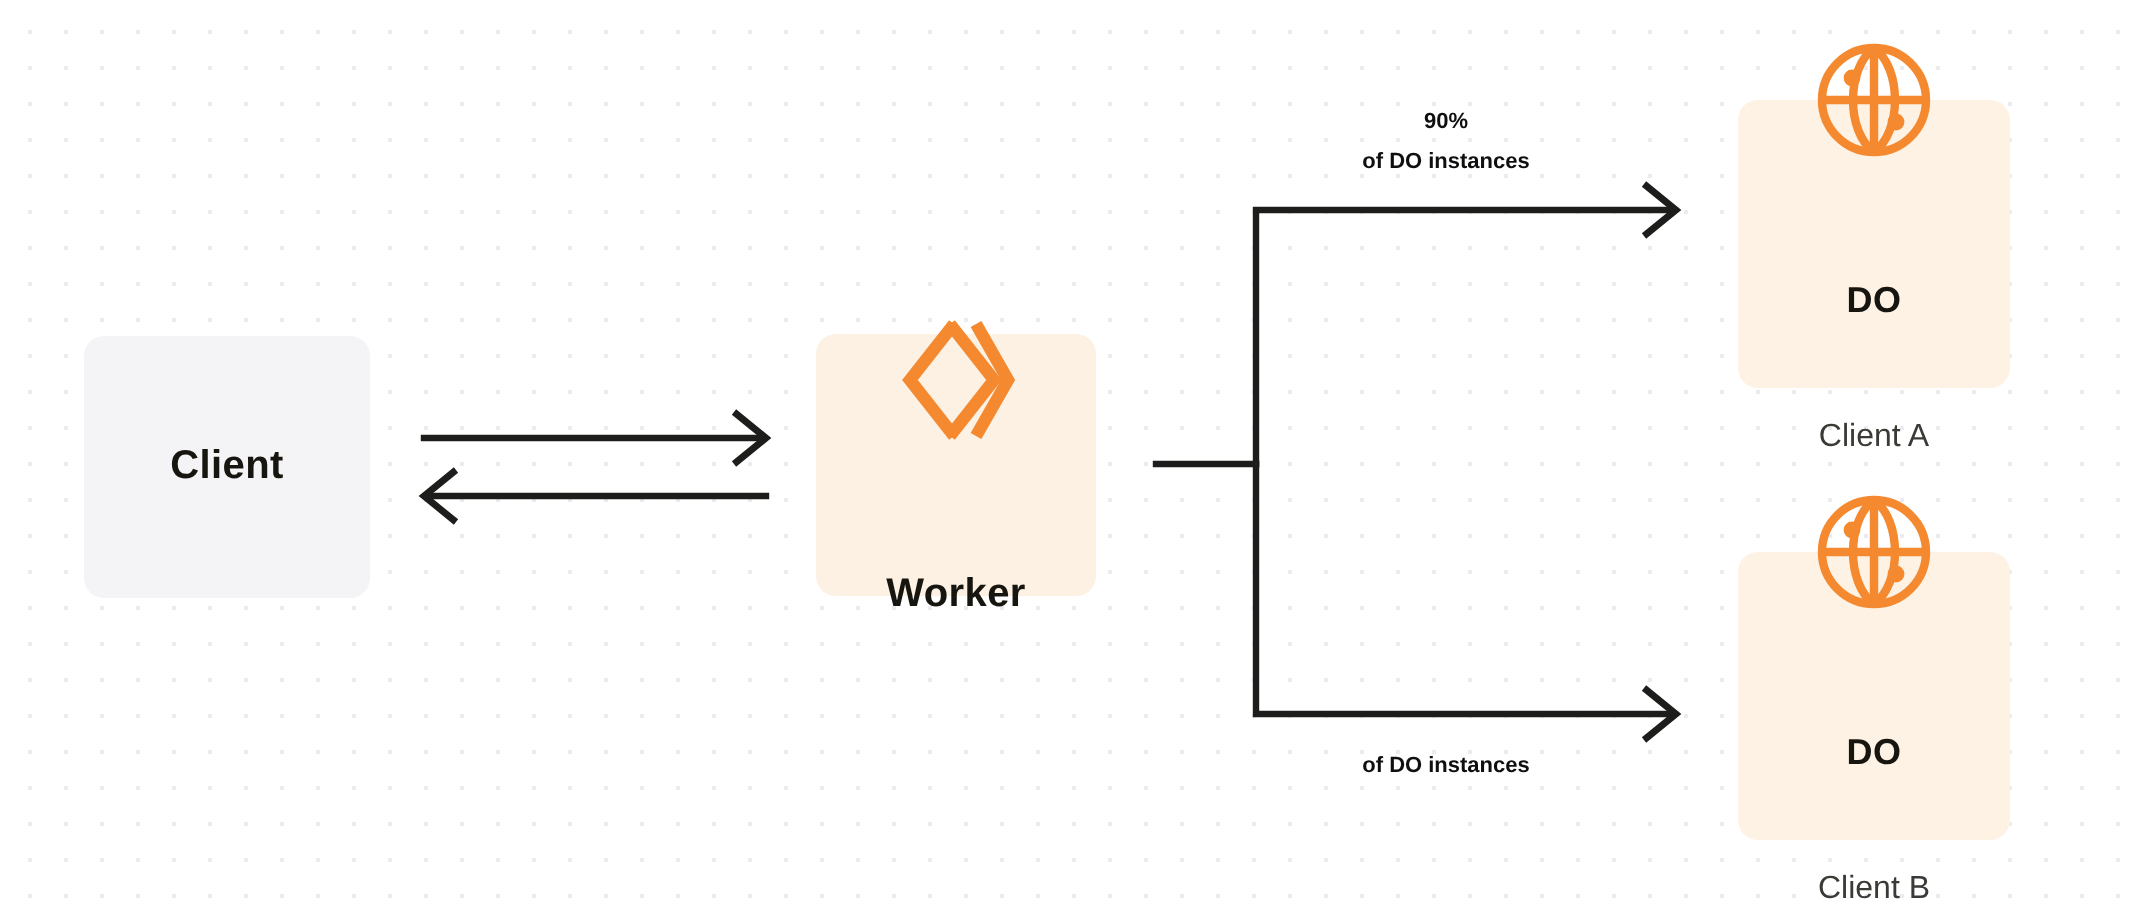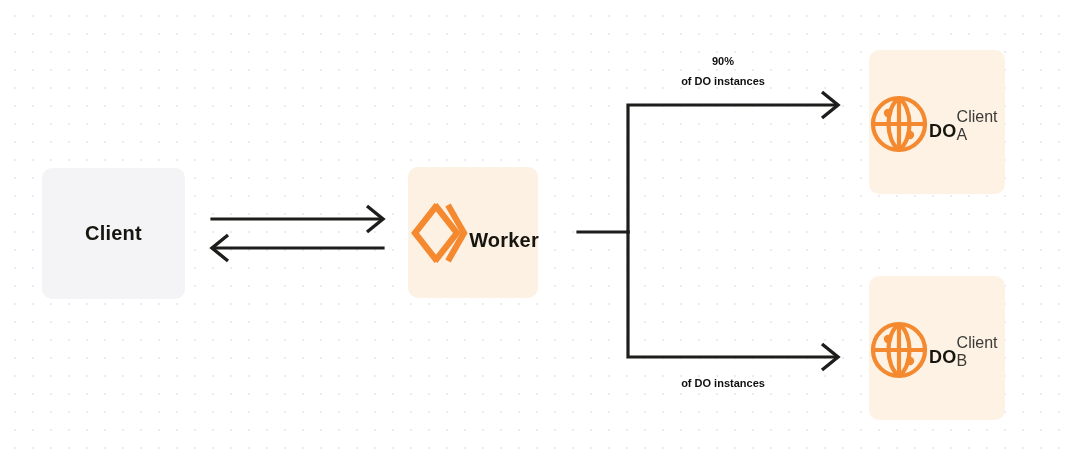--- a/index.html
+++ b/index.html
@@ -23,44 +23,45 @@
     background-image: radial-gradient(#ececf0 1.1px, transparent 1.2px);
     background-size: 18px 18px;
     background-position: 6px 7px;
   }
 
   
   .node {
     position: absolute;
     border-radius: 10px;
     display: flex;
-    flex-direction: row;
+    flex-direction: column;
     align-items: center;
     justify-content: center;
     box-sizing: border-box;
+    gap: 46px;
   }
 
   .node-client {
     left: 42px;
     top: 168px;
     width: 143px;
     height: 131px;
     background-color: #f4f4f6;
   }
   .node-client .node-title {
     font-size: 20px;
     font-weight: bold;
     color: #17150f;
     letter-spacing: 0.2px;
   }
 
   .node-worker {
     left: 408px;
     top: 167px;
-    width: 130px;
+    width: 140px;
     height: 131px;
     background-color: #fdf1e3;
   }
   .node-worker .node-title {
     font-size: 20px;
     font-weight: bold;
     color: #17150f;
     letter-spacing: 0.2px;
     margin-top: 16px;
   }

